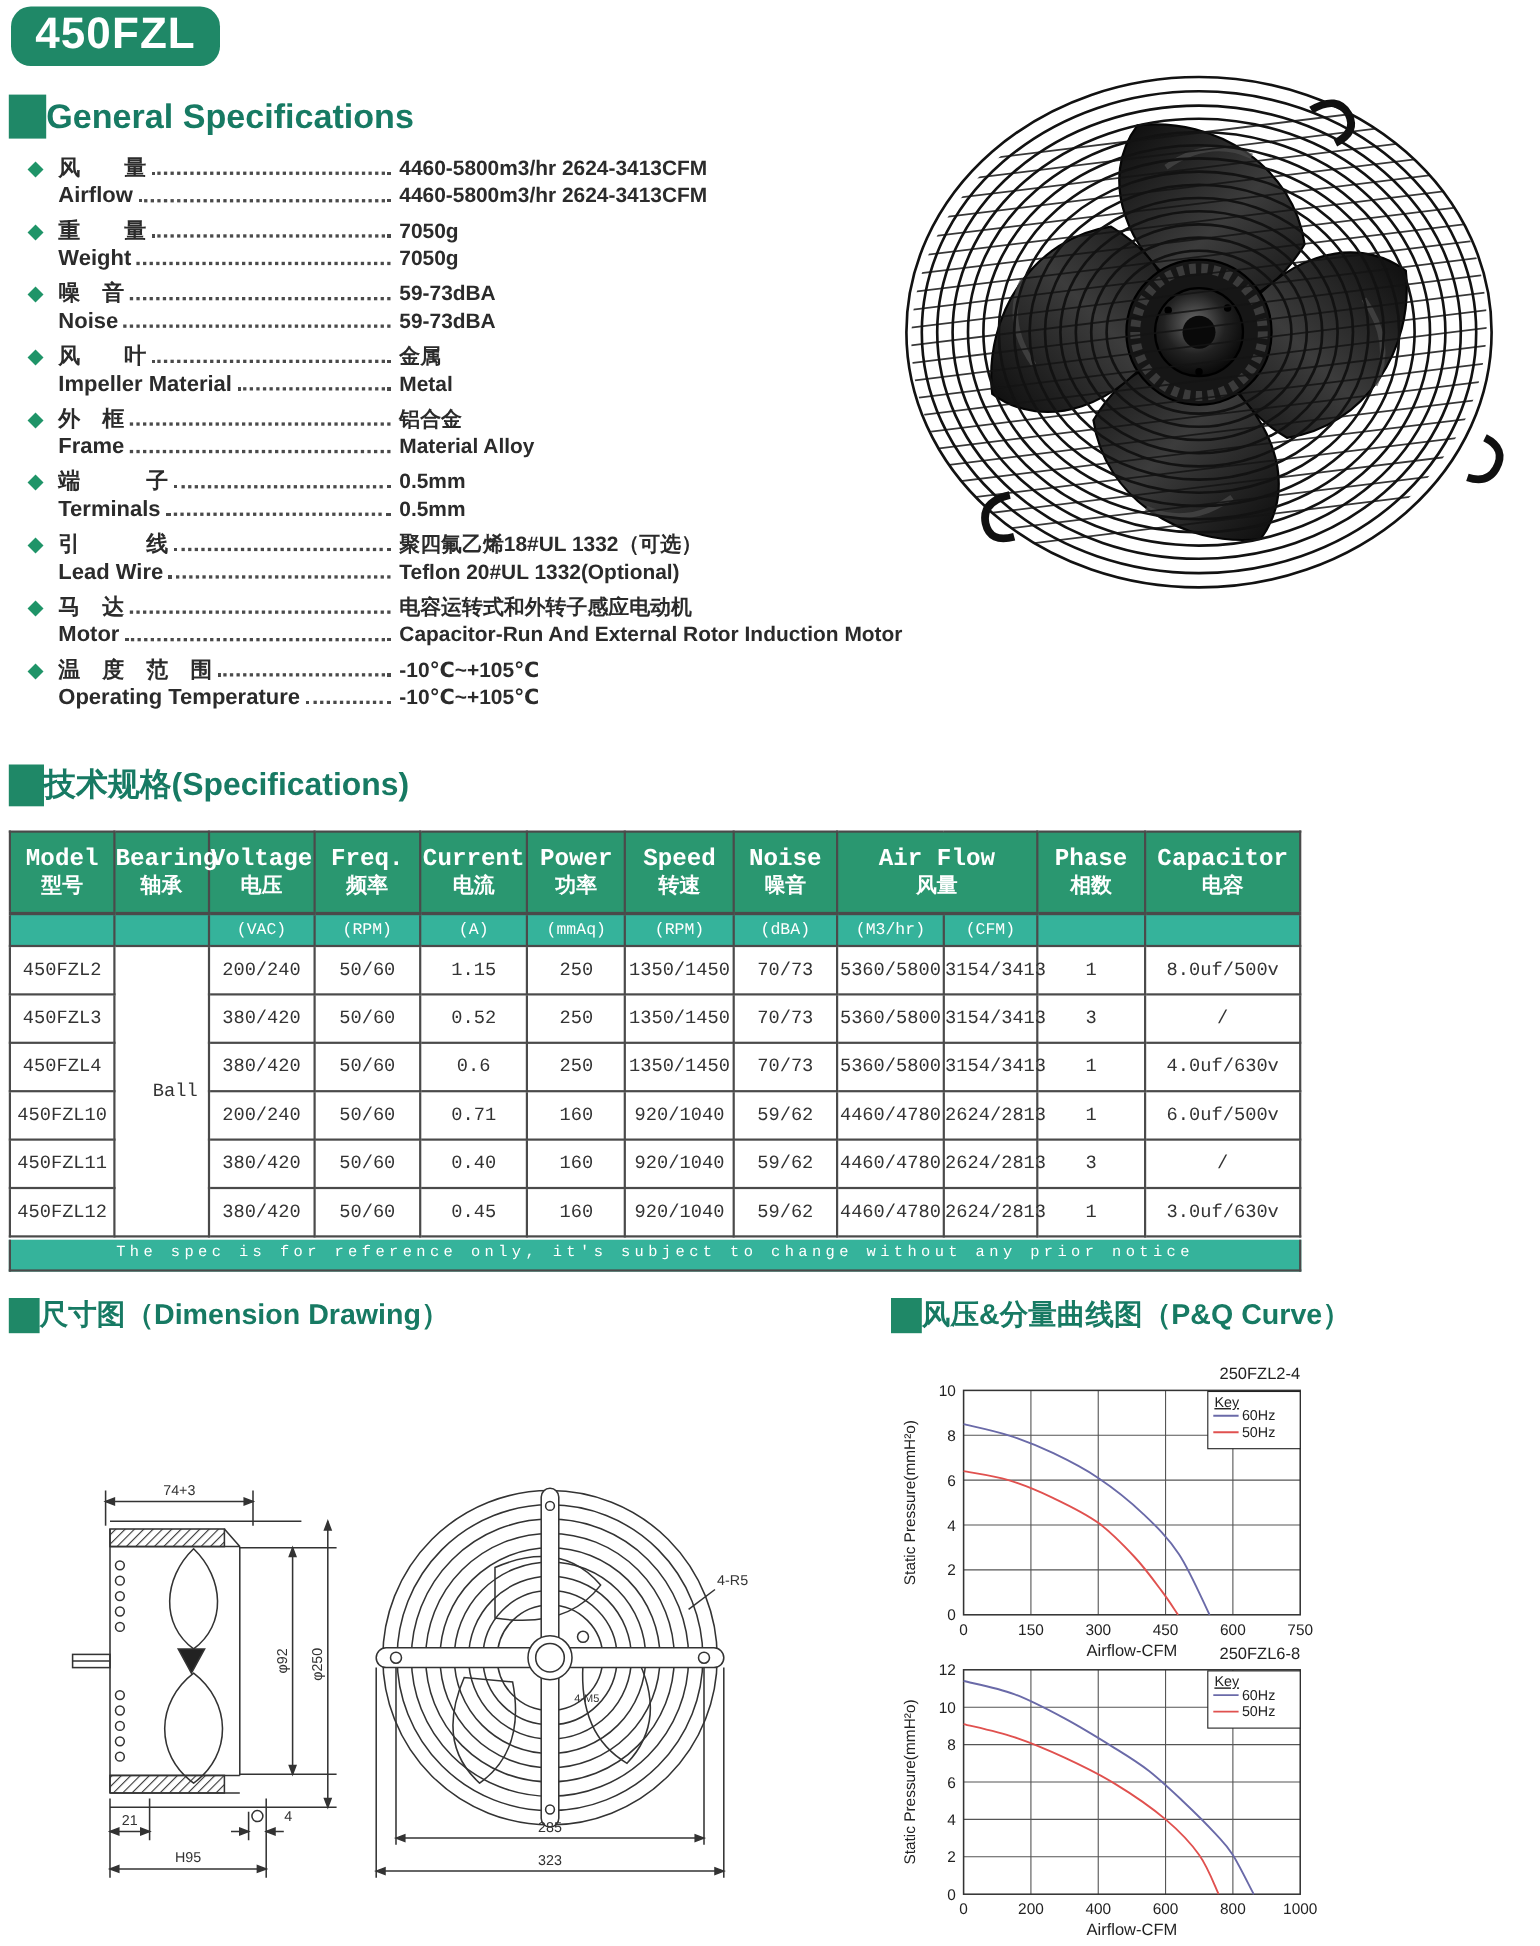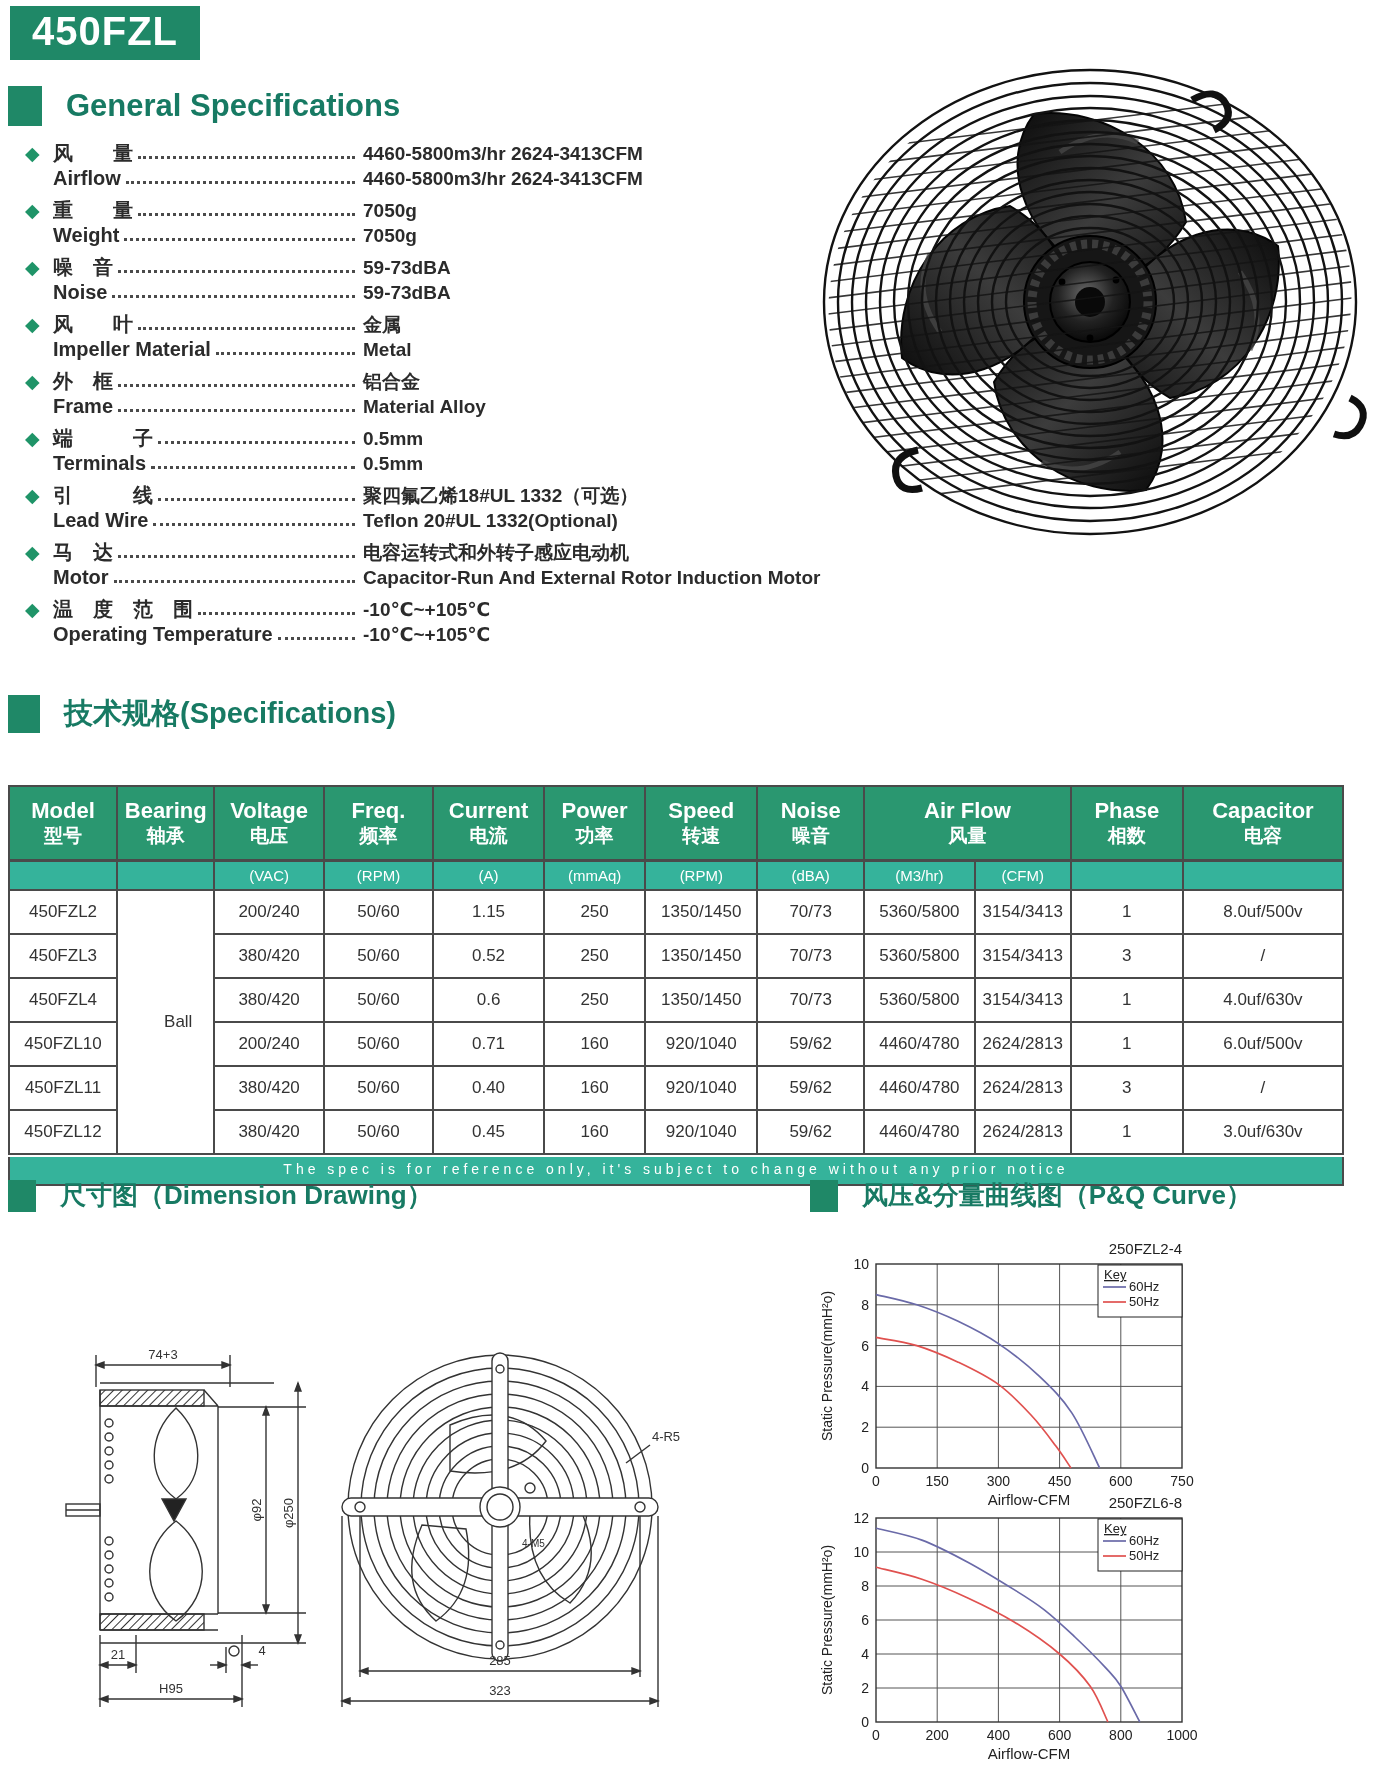--- a/index.html
+++ b/index.html
@@ -1,24 +1,24 @@
 <!DOCTYPE html>
 <html><head>
 <meta charset="utf-8">
 <style>
   html,body{margin:0;padding:0;background:#fff;}
   body{font-family:"Liberation Sans","DejaVu Sans",sans-serif;color:#2b2b2b;}
   .page{position:relative;width:1400px;height:1769px;background:#ffffff;overflow:hidden;}
 
   
   .title-box{position:absolute;left:10px;top:6px;background:#1f8867;color:#fff;
-    font-size:40px;font-weight:700;padding:3px 22px 6px 22px;letter-spacing:1px;}
+    font-size:40px;font-weight:700;padding:3px 22px 6px 22px;letter-spacing:1px;border-radius:18px;}
 
   
-  .sec-h{position:absolute;display:flex;align-items:center;gap:24px;}
+  .sec-h{position:absolute;display:flex;align-items:center;gap:0;}
   .sec-sq{background:#1f8867;flex:none;}
   .sec-title{color:#177a63;font-weight:700;white-space:nowrap;}
   .h-general .sec-sq{width:34px;height:40px;}
   .h-general .sec-title{font-size:31px;}
   .h-specs .sec-sq{width:32px;height:38px;}
   .h-specs .sec-title{font-size:29px;}
   .h-small .sec-sq{width:28px;height:32px;}
   .h-small .sec-title{font-size:26px;}
 
   
@@ -27,21 +27,21 @@
   .spec-item{margin-bottom:7px;}
   .diamond{width:28px;flex:none;color:#1f9468;font-size:19px;line-height:23px;}
   .spec-label{font-weight:700;font-size:20px;white-space:pre;line-height:23px;}
   .leader{flex:1;border-bottom:3px dotted #4a4a4a;margin:0 8px 6px 5px;min-width:20px;}
   .spec-value{width:412px;flex:none;font-weight:700;font-size:19px;white-space:nowrap;line-height:23px;}
 
   
   .fan-photo{position:absolute;left:790px;top:62px;}
 
   
-  .spec-table-wrap{position:absolute;left:8px;top:785px;width:1336px;}
+  .spec-table-wrap{position:absolute;left:8px;top:755px;width:1175px;font-family:Liberation Mono, monospace;}
   table.spec{border-collapse:collapse;width:100%;table-layout:fixed;}
   table.spec th,table.spec td{border:2px solid #4a4a4a;text-align:center;padding:0;}
   table.spec thead th{background:#2a9770;color:#fff;font-weight:700;height:72px;}
   table.spec thead .en{font-size:22px;line-height:26px;}
   table.spec thead .cn{font-size:19px;line-height:24px;}
   table.spec tr.units td{background:#35b39b;color:#fff;font-size:15px;height:27px;border-top-width:3px;}
   table.spec tbody td{font-size:17px;color:#333;height:42px;background:#fff;}
   table.spec td.bearing{font-size:17px;padding-left:25px;}
   .table-note{background:#35b39b;color:#fff;font-size:14px;letter-spacing:4px;text-align:center;
     padding:4px 0 7px 0;border:2px solid #4a4a4a;border-top:none;margin-top:2px;}

